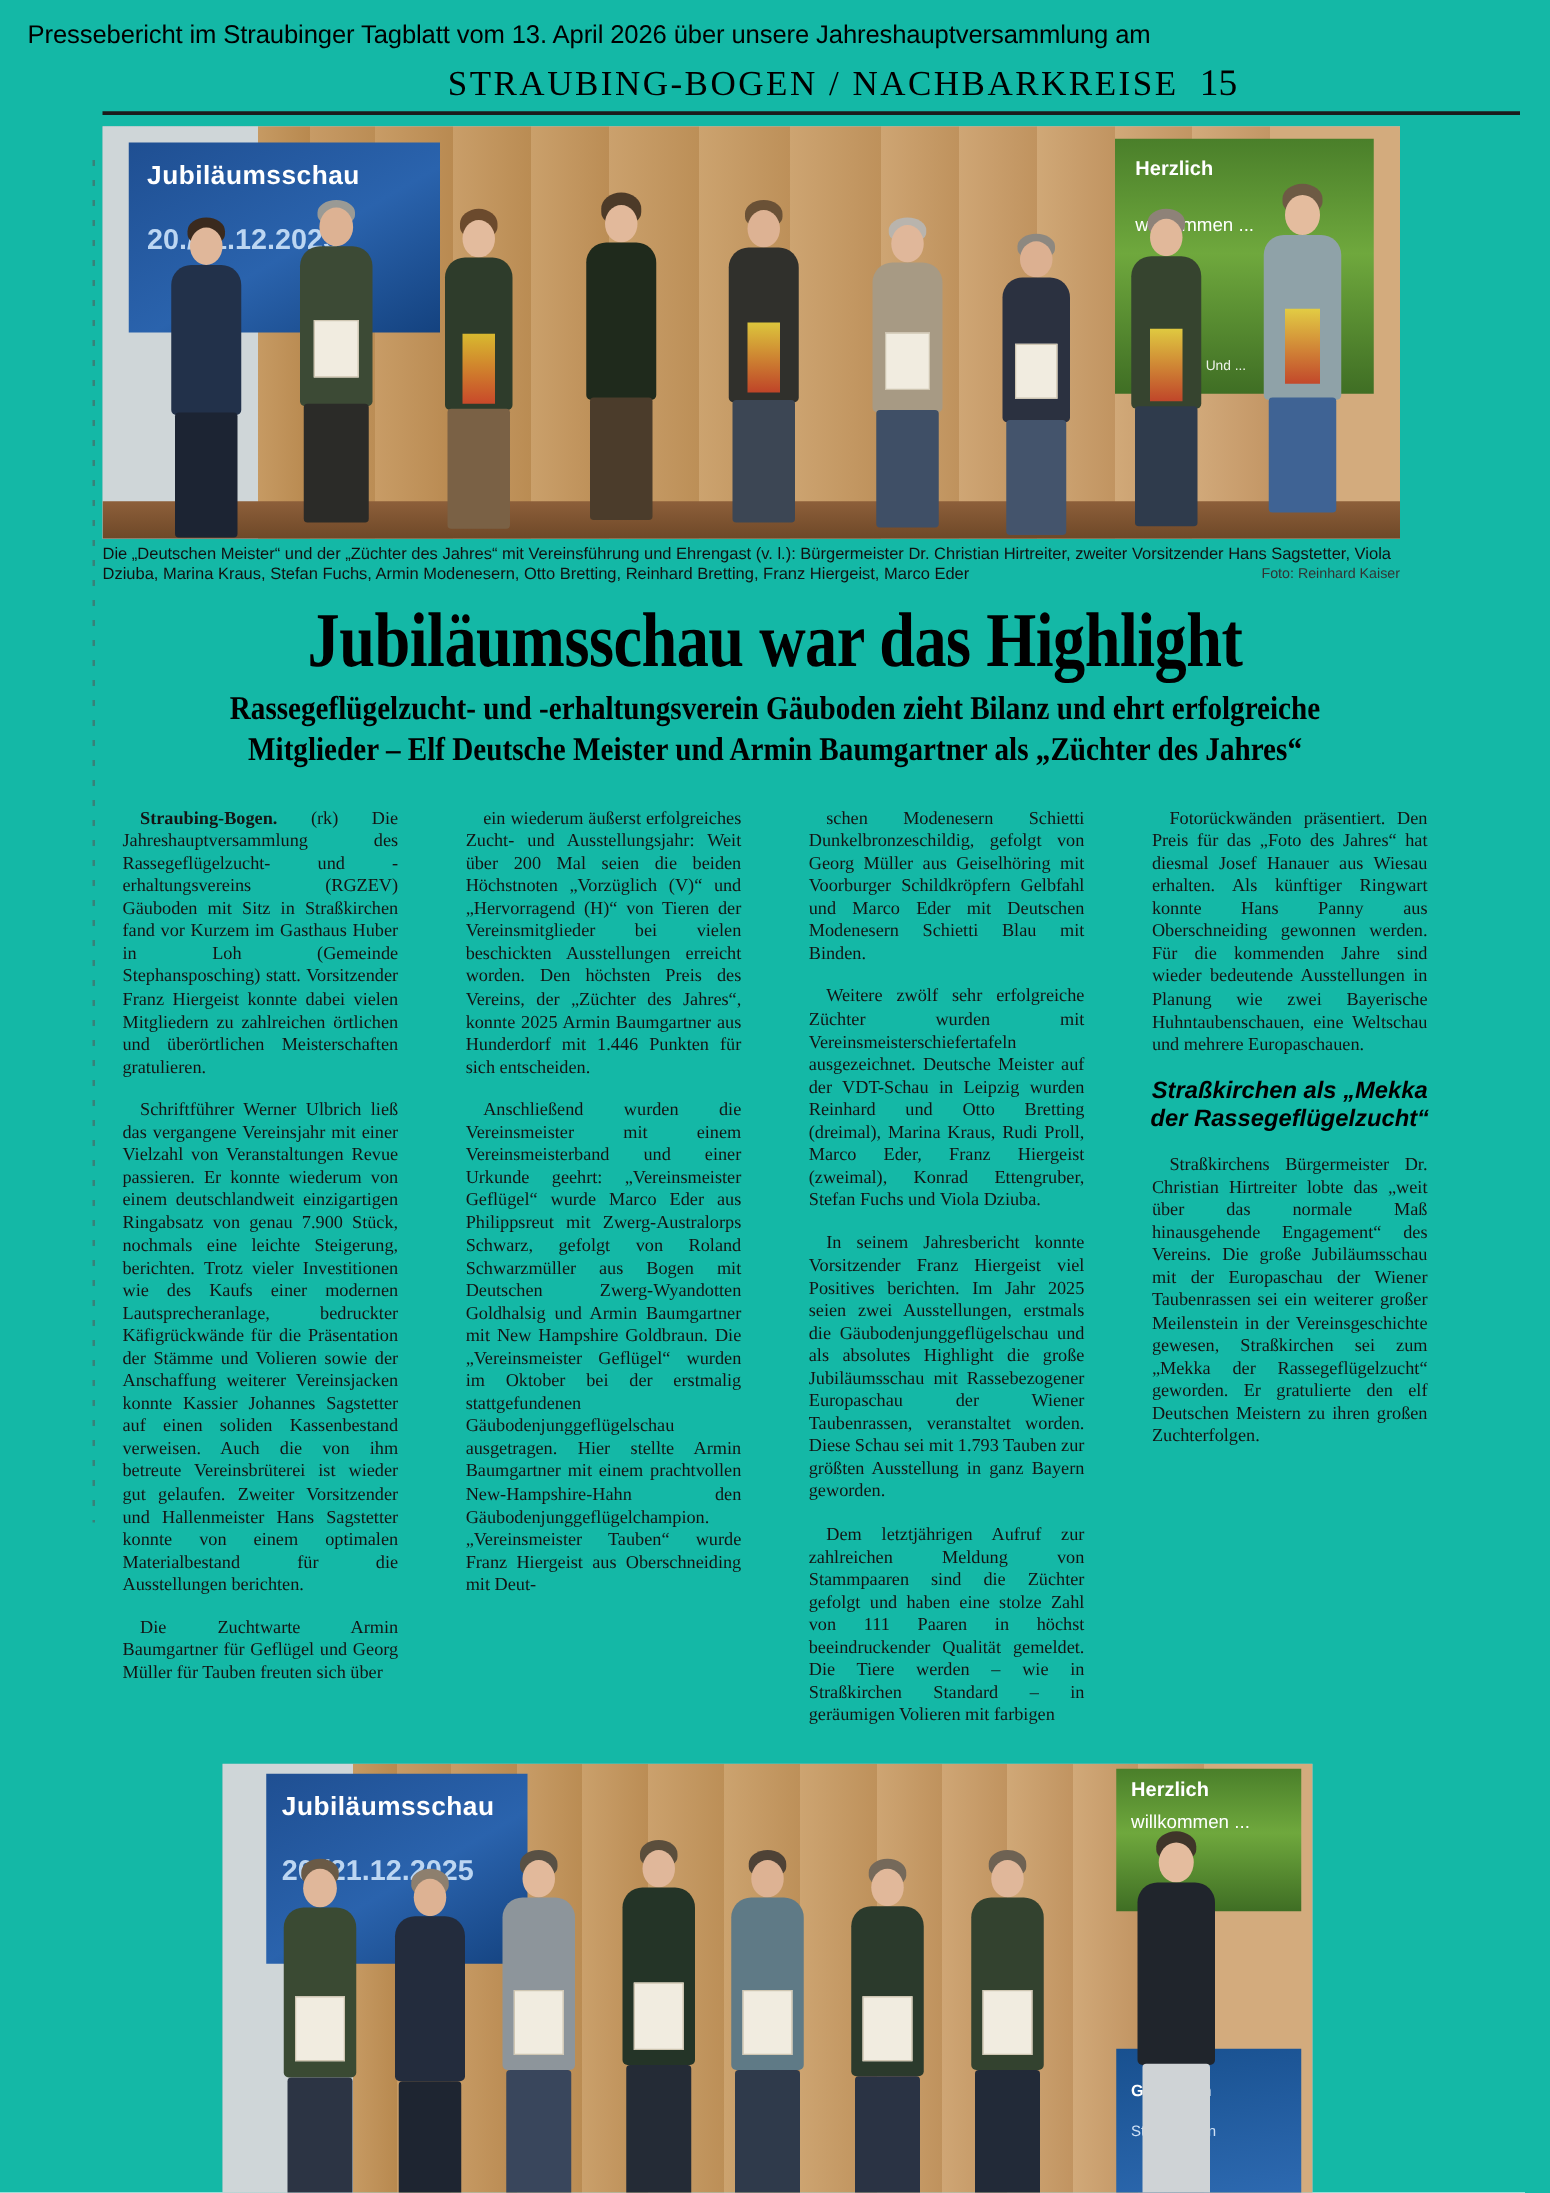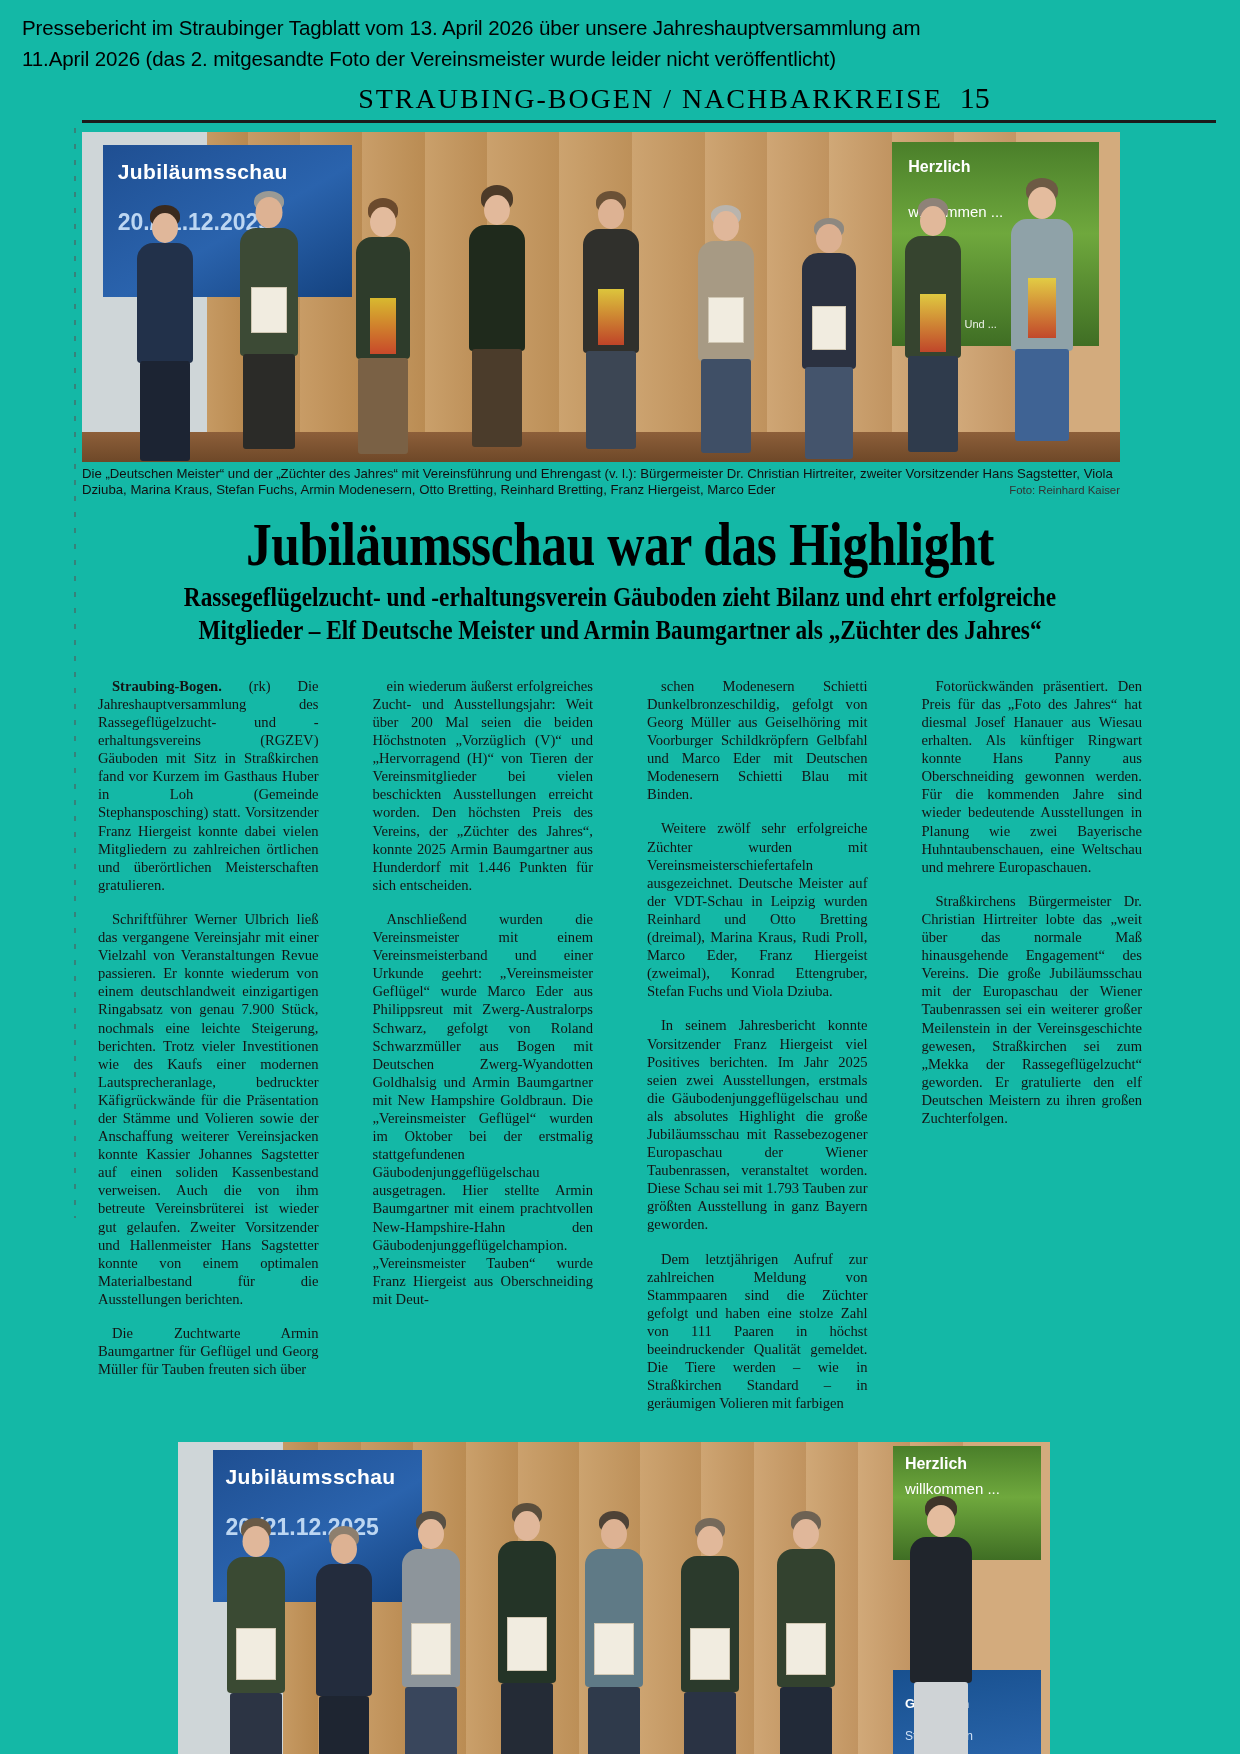--- a/index.html
+++ b/index.html
@@ -207,21 +207,20 @@
     hyphens:none;
   }
 </style>
 </head>
 <body>
 
 <div class="page">
 
   <div class="note">
     <div>Pressebericht im Straubinger Tagblatt vom 13. April 2026 über unsere Jahreshauptversammlung am</div>
-    <div>11.April 2026 (das 2. mitgesandte Foto der Vereinsmeister wurde leider nicht veröffentlicht)</div>
   </div>
 
   <div class="masthead">
     <div class="section">STRAUBING-BOGEN / NACHBARKREISE</div>
     <div class="pagenum">15</div>
   </div>
   <div class="rule"></div>
 
   <div class="cutmarks"></div>
 
@@ -332,20 +331,24 @@
 
     <div class="col">
       <p class="first">schen Modenesern Schietti Dunkelbronzeschildig, gefolgt von Georg Müller aus Geiselhöring mit Voorburger Schildkröpfern Gelbfahl und Marco Eder mit Deutschen Modenesern Schietti Blau mit Binden.</p>
       <p>Weitere zwölf sehr erfolgreiche Züchter wurden mit Vereinsmeisterschiefertafeln ausgezeichnet. Deutsche Meister auf der VDT-Schau in Leipzig wurden Reinhard und Otto Bretting (dreimal), Marina Kraus, Rudi Proll, Marco Eder, Franz Hiergeist (zweimal), Konrad Ettengruber, Stefan Fuchs und Viola Dziuba.</p>
       <p>In seinem Jahresbericht konnte Vorsitzender Franz Hiergeist viel Positives berichten. Im Jahr 2025 seien zwei Ausstellungen, erstmals die Gäubodenjunggeflügelschau und als absolutes Highlight die große Jubiläumsschau mit Rassebezogener Europaschau der Wiener Taubenrassen, veranstaltet worden. Diese Schau sei mit 1.793 Tauben zur größten Ausstellung in ganz Bayern geworden.</p>
       <p>Dem letztjährigen Aufruf zur zahlreichen Meldung von Stammpaaren sind die Züchter gefolgt und haben eine stolze Zahl von 111 Paaren in höchst beeindruckender Qualität gemeldet. Die Tiere werden – wie in Straßkirchen Standard – in geräumigen Volieren mit farbigen</p>
     </div>
 
     <div class="col">
       <p class="first">Fotorückwänden präsentiert. Den Preis für das „Foto des Jahres“ hat diesmal Josef Hanauer aus Wiesau erhalten. Als künftiger Ringwart konnte Hans Panny aus Oberschneiding gewonnen werden. Für die kommenden Jahre sind wieder bedeutende Ausstellungen in Planung wie zwei Bayerische Huhntaubenschauen, eine Weltschau und mehrere Europaschauen.</p>
+      <div class="subhead">
+        <div>Straßkirchen als „Mekka</div>
+        <div>der Rassegeflügelzucht“</div>
+      </div>
       <p>Straßkirchens Bürgermeister Dr. Christian Hirtreiter lobte das „weit über das normale Maß hinausgehende Engagement“ des Vereins. Die große Jubiläumsschau mit der Europaschau der Wiener Taubenrassen sei ein weiterer großer Meilenstein in der Vereinsgeschichte gewesen, Straßkirchen sei zum „Mekka der Rassegeflügelzucht“ geworden. Er gratulierte den elf Deutschen Meistern zu ihren großen Zuchterfolgen.</p>
     </div>
   </div>
 
   <div class="photo photo-bottom">
     <div class="scene">
       <div class="wall"></div>
 
       <div class="banner" style="left:4%;top:2%;width:24%;height:40%;">
         <span class="b1">Jubiläumsschau</span>

